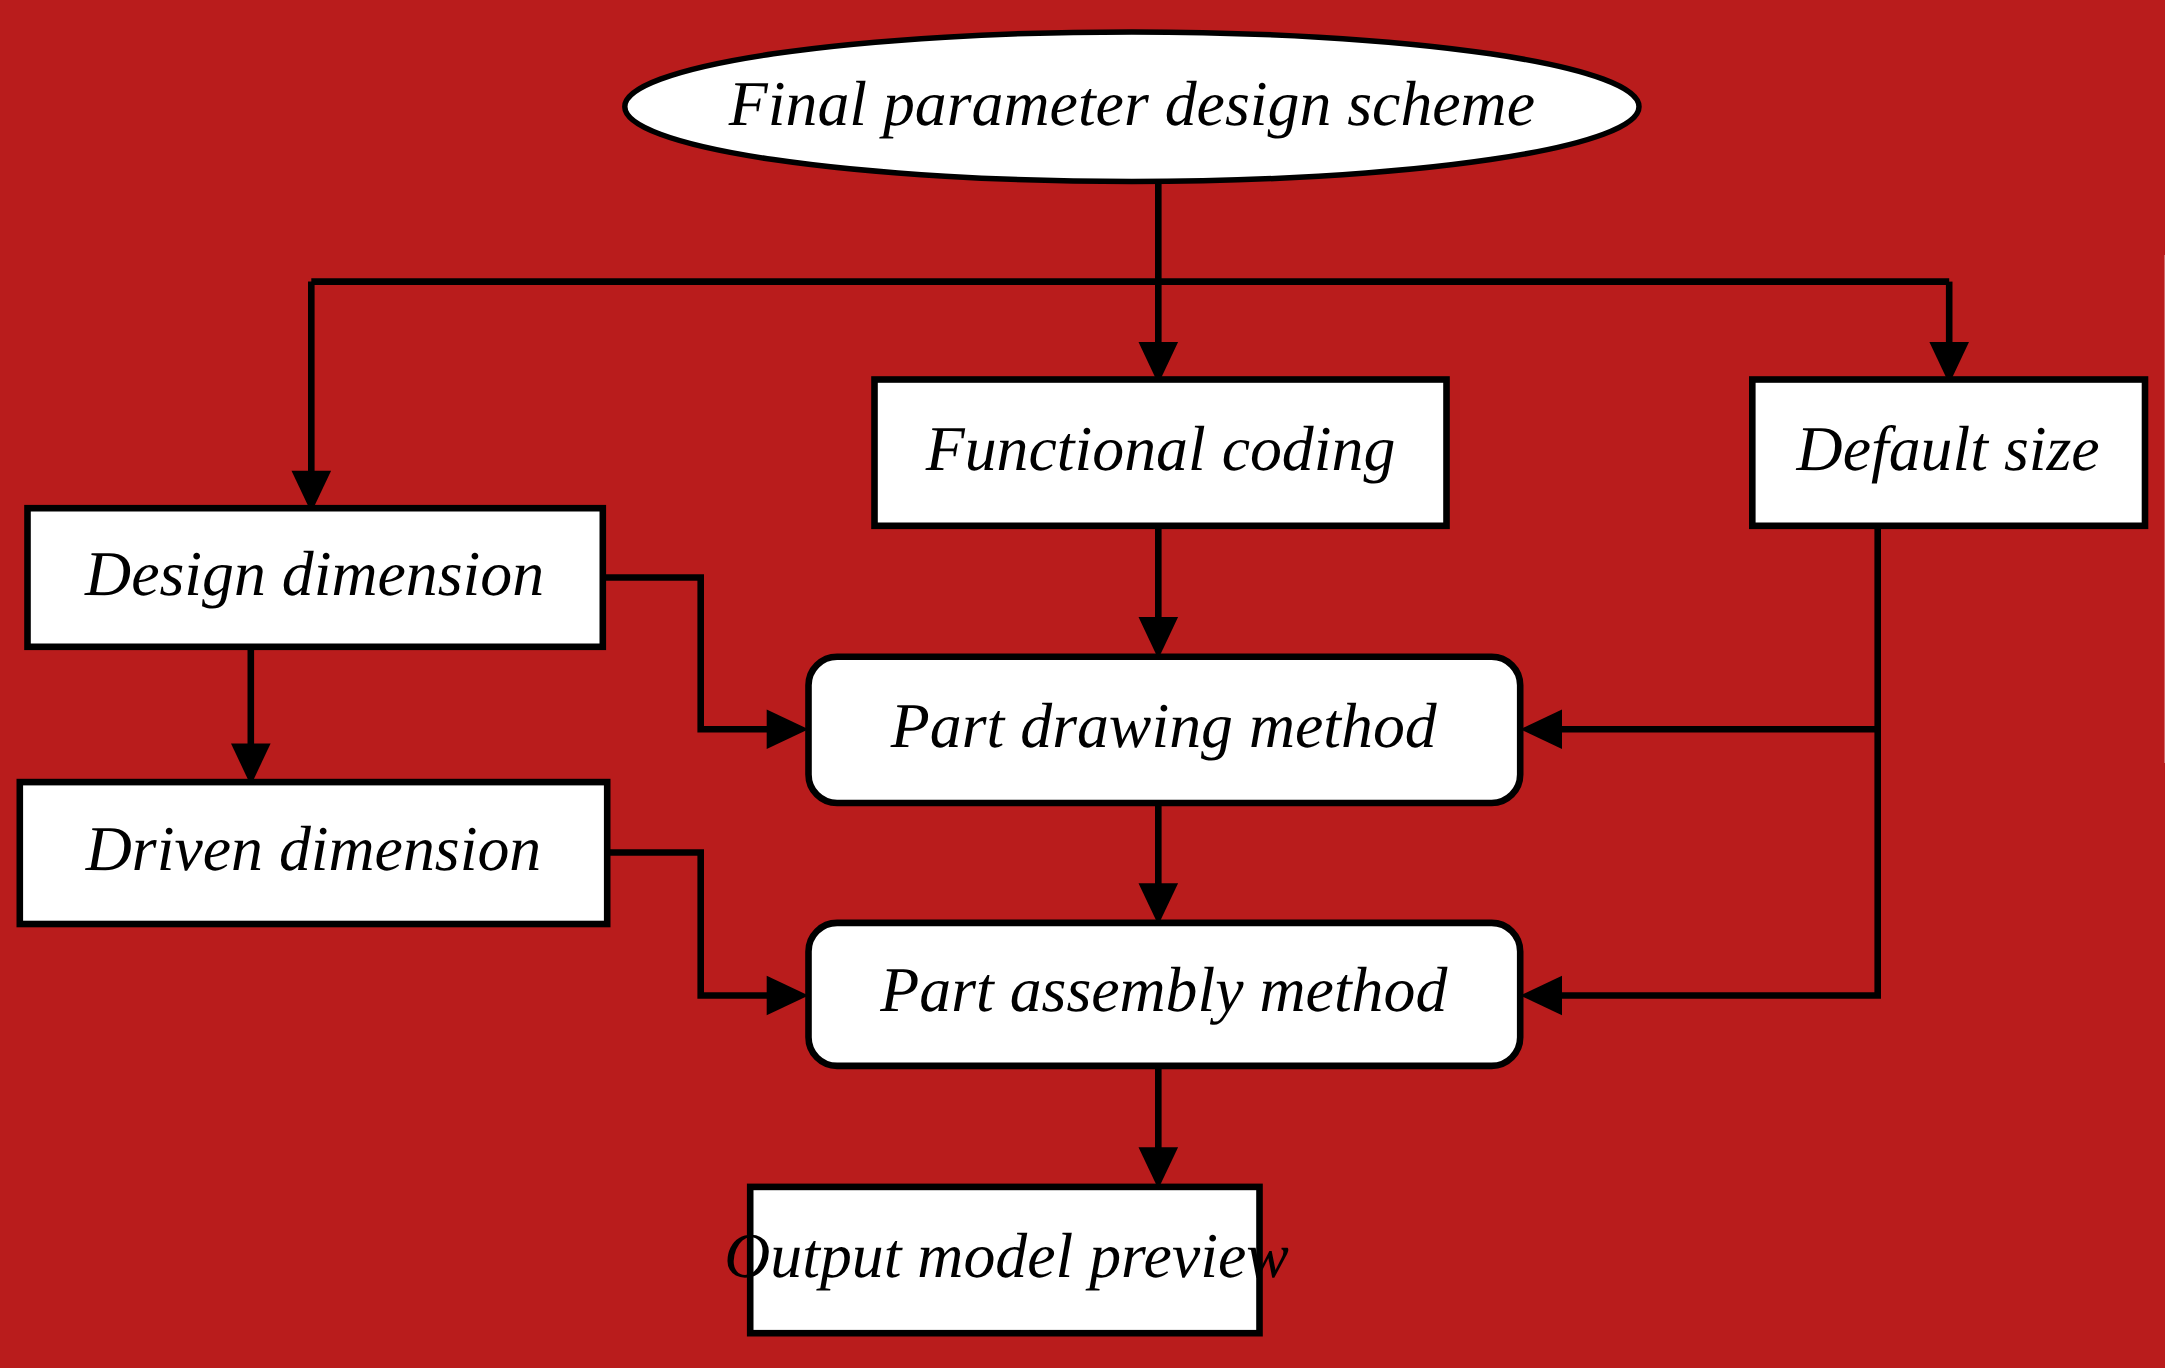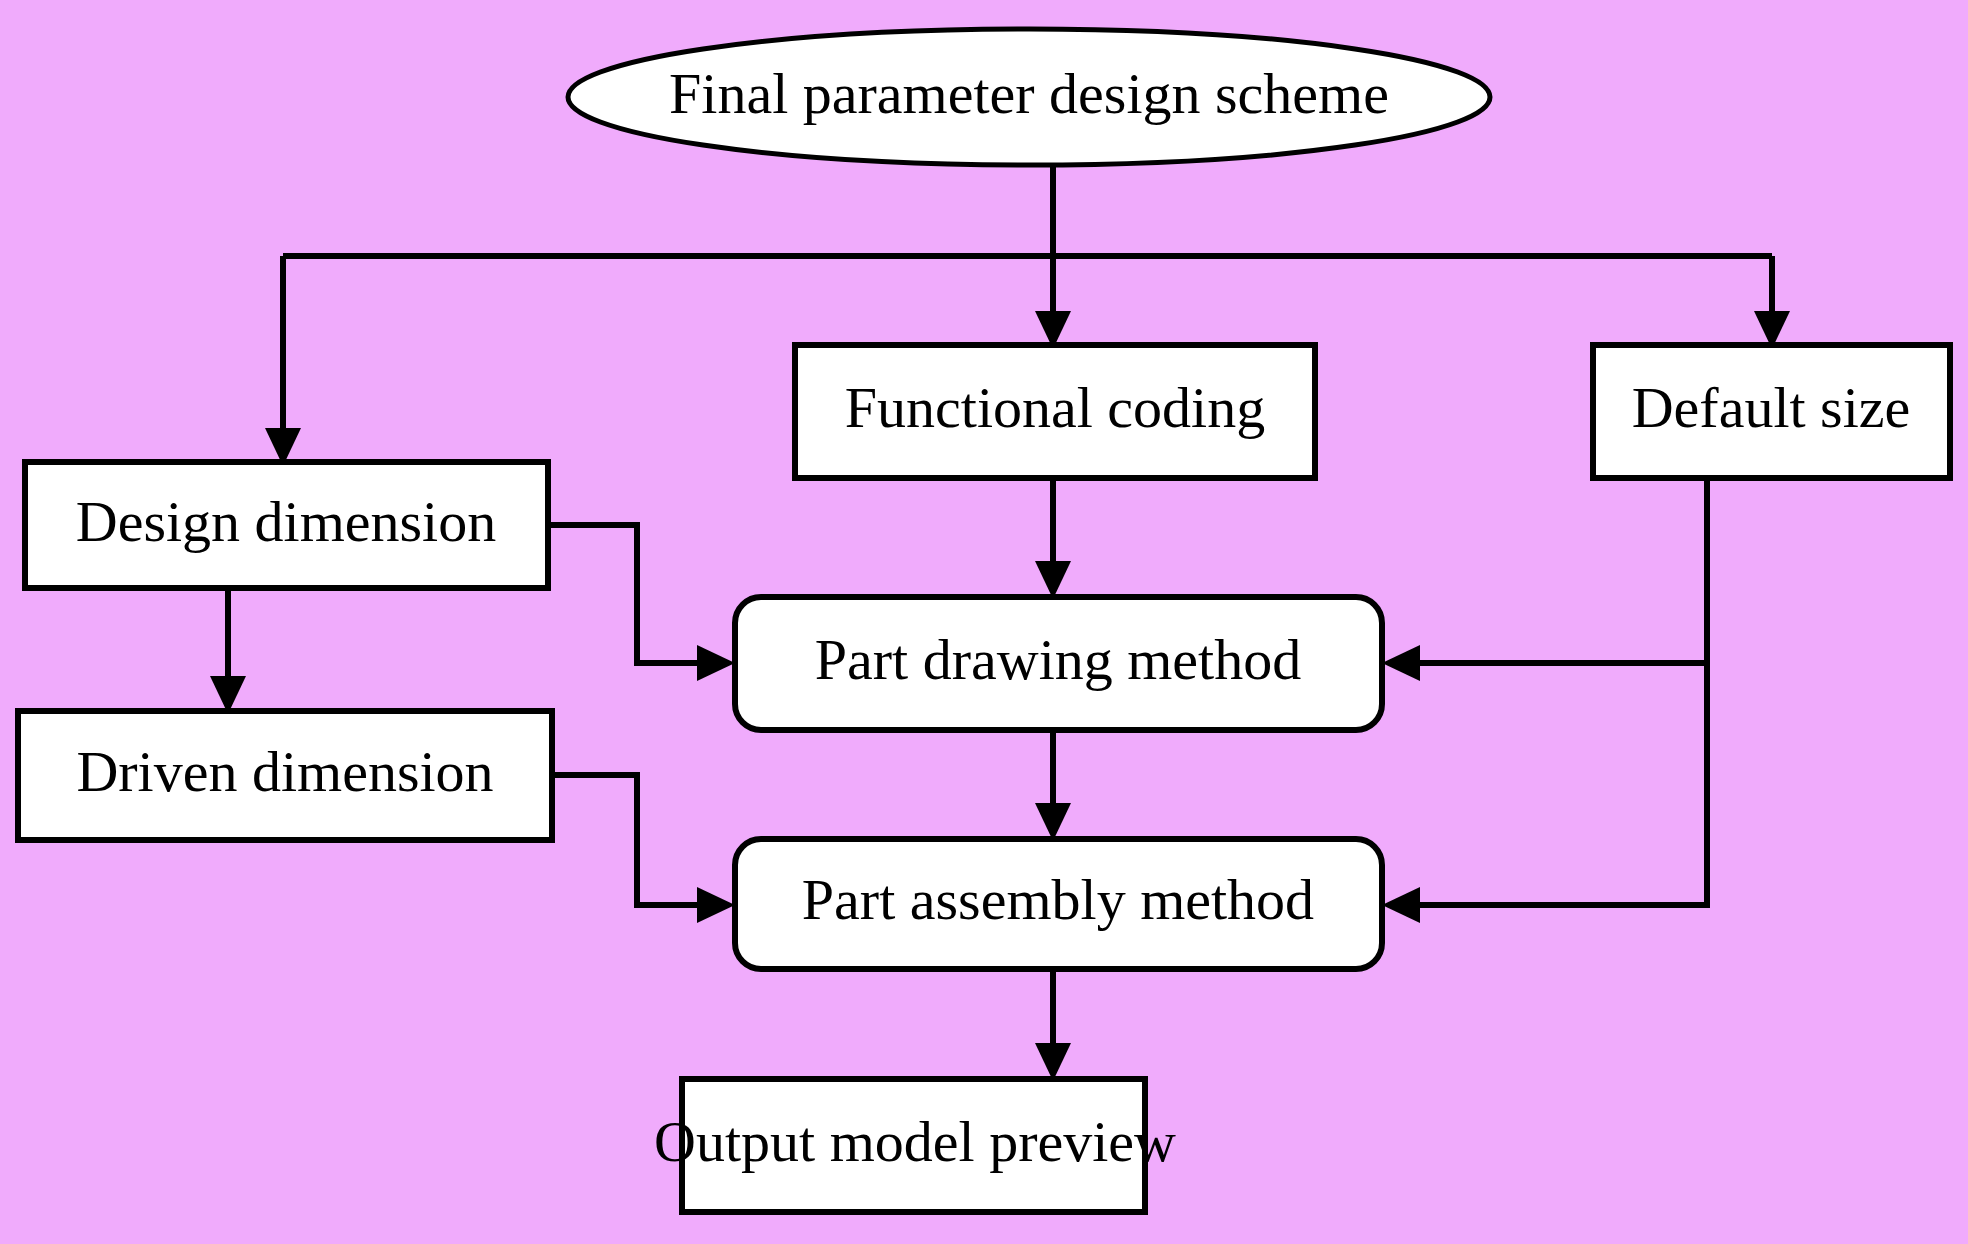--- a/index.html
+++ b/index.html
@@ -11,21 +11,22 @@
   body {
     width: 1968px;
     height: 1244px;
     overflow: hidden;
     font-family: "Liberation Serif", "DejaVu Serif", serif;
   }
   #diagram-root {
     position: relative;
     width: 1968px;
     height: 1244px;
-    background: #f0abfc;
+    background: #b91c1c;
+    font-style: italic;
   }
   svg#flowchart {
     display: block;
     width: 1968px;
     height: 1244px;
   }
   .node-shape {
     fill: #ffffff;
     stroke: #000000;
     stroke-width: 6;

